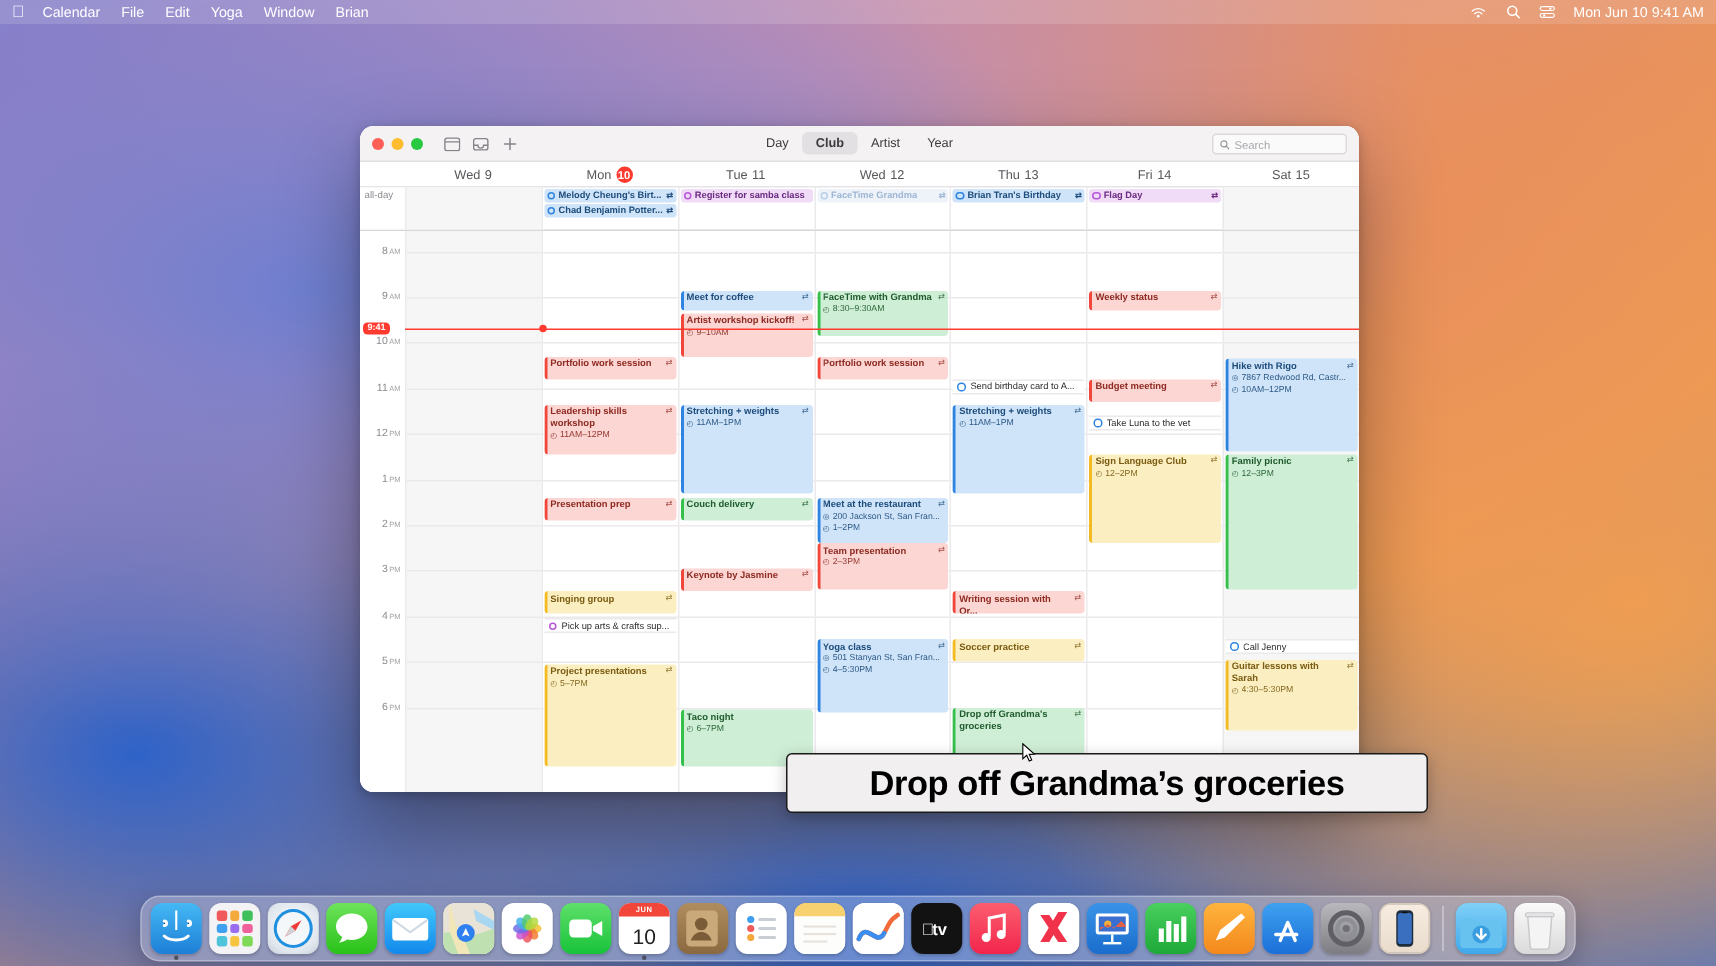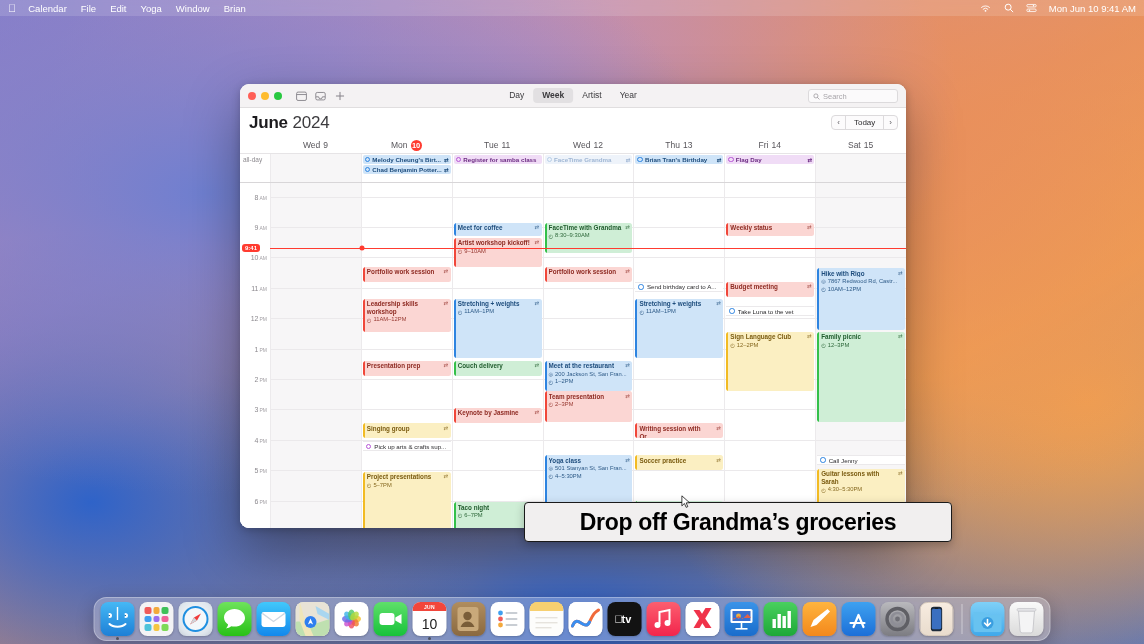--- a/index.html
+++ b/index.html
@@ -326,47 +326,36 @@
       <span class="tb-ico">
         <svg width="10" height="10" viewBox="0 0 12 12">
             <line x1="6" y1="1.6" x2="6" y2="10.4" stroke="#86838a" stroke-width="1.2" stroke-linecap="round"></line>
             <line x1="1.6" y1="6" x2="10.4" y2="6" stroke="#86838a" stroke-width="1.2" stroke-linecap="round"></line>
           </svg>
       </span>
     </div>
 
     <div id="view-switcher">
       <span class="vs-btn">Day</span>
-      <span class="vs-btn active">Week</span>
+      <span class="vs-btn active">Club</span>
       <span class="vs-btn">Artist</span>
       <span class="vs-btn">Year</span>
     </div>
 
     <div id="search-box">
       <span class="sico">
         <svg width="7" height="7" viewBox="0 0 12 12">
             <circle cx="5" cy="5" r="3.5" stroke="#9a979c" stroke-width="1.3" fill="none"></circle>
             <line x1="7.6" y1="7.6" x2="10.6" y2="10.6" stroke="#9a979c" stroke-width="1.3" stroke-linecap="round"></line>
           </svg>
       </span>
       <span id="search-placeholder">Search</span>
     </div>
   </div>
 
-  <div id="month-bar">
-    <div id="month-title">
-      <span class="m">June</span>
-      <span class="y">2024</span>
-    </div>
-    <div id="nav-group">
-      <span class="nav-btn">‹</span>
-      <span class="nav-btn mid">Today</span>
-      <span class="nav-btn">›</span>
-    </div>
-  </div>
 
   <div id="days-header">
     <div class="gutter"></div>
   <div class="day-head">
         <span class="dname">Wed</span>
         <span class="dnum">9</span>
       </div>
       <div class="day-head today">
         <span class="dname">Mon</span>
         <span class="dnum">10</span>

